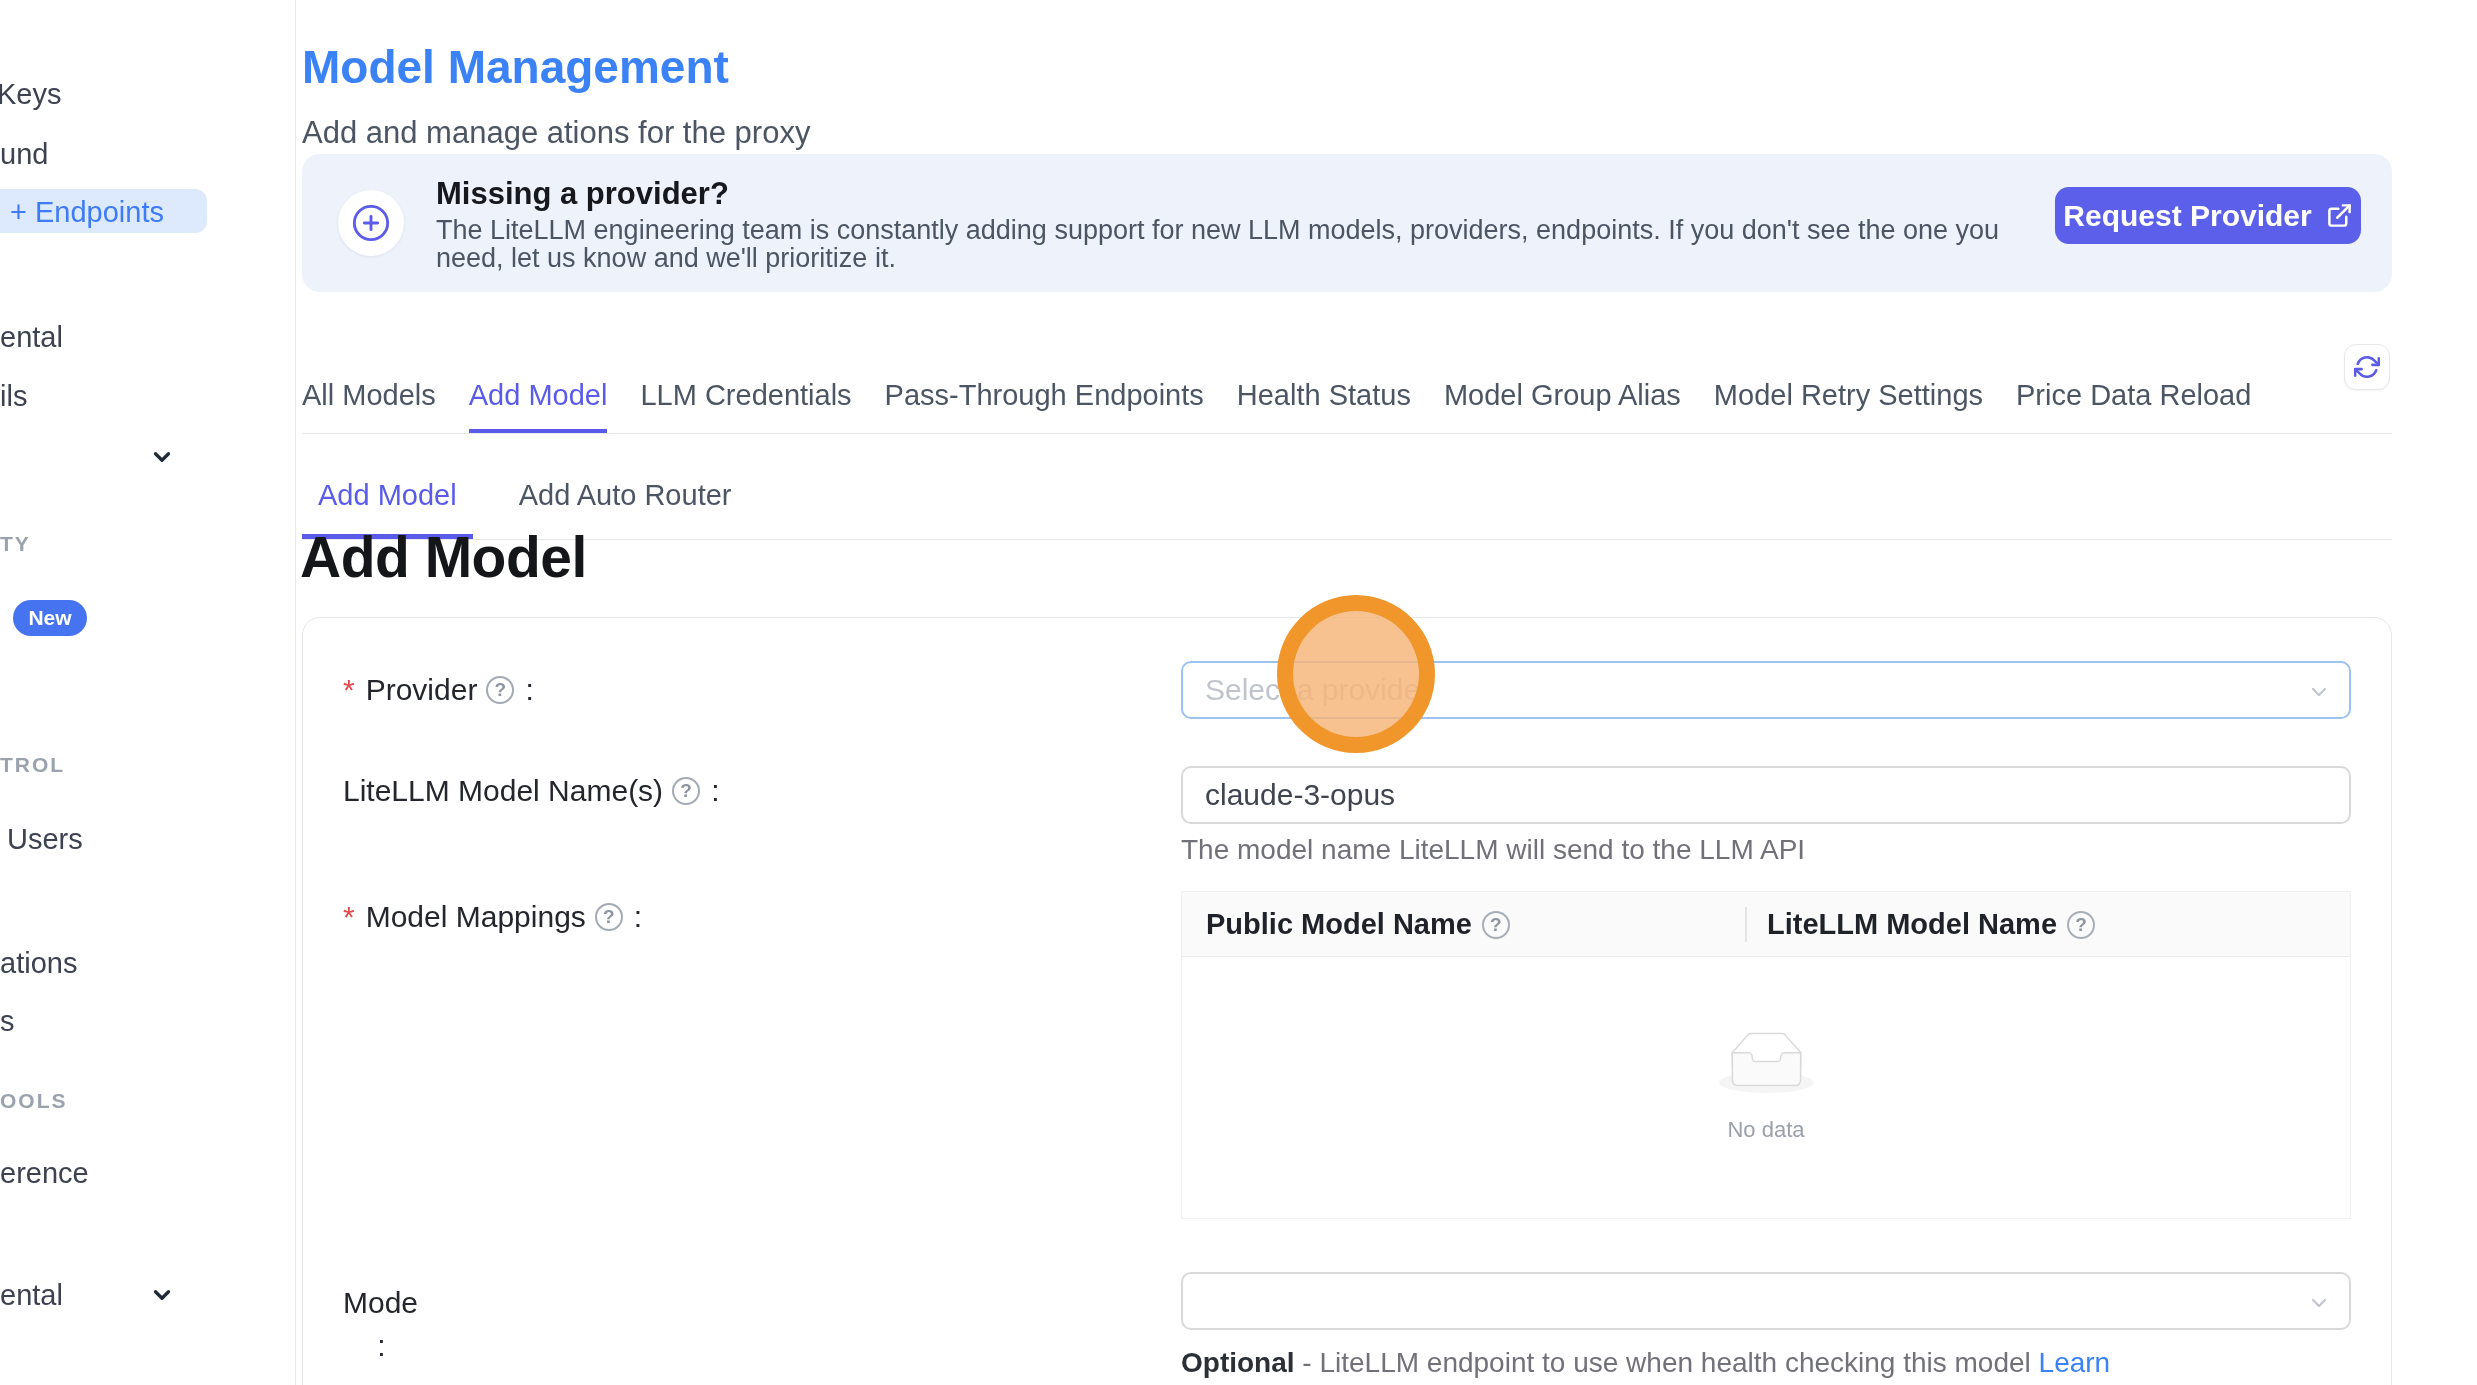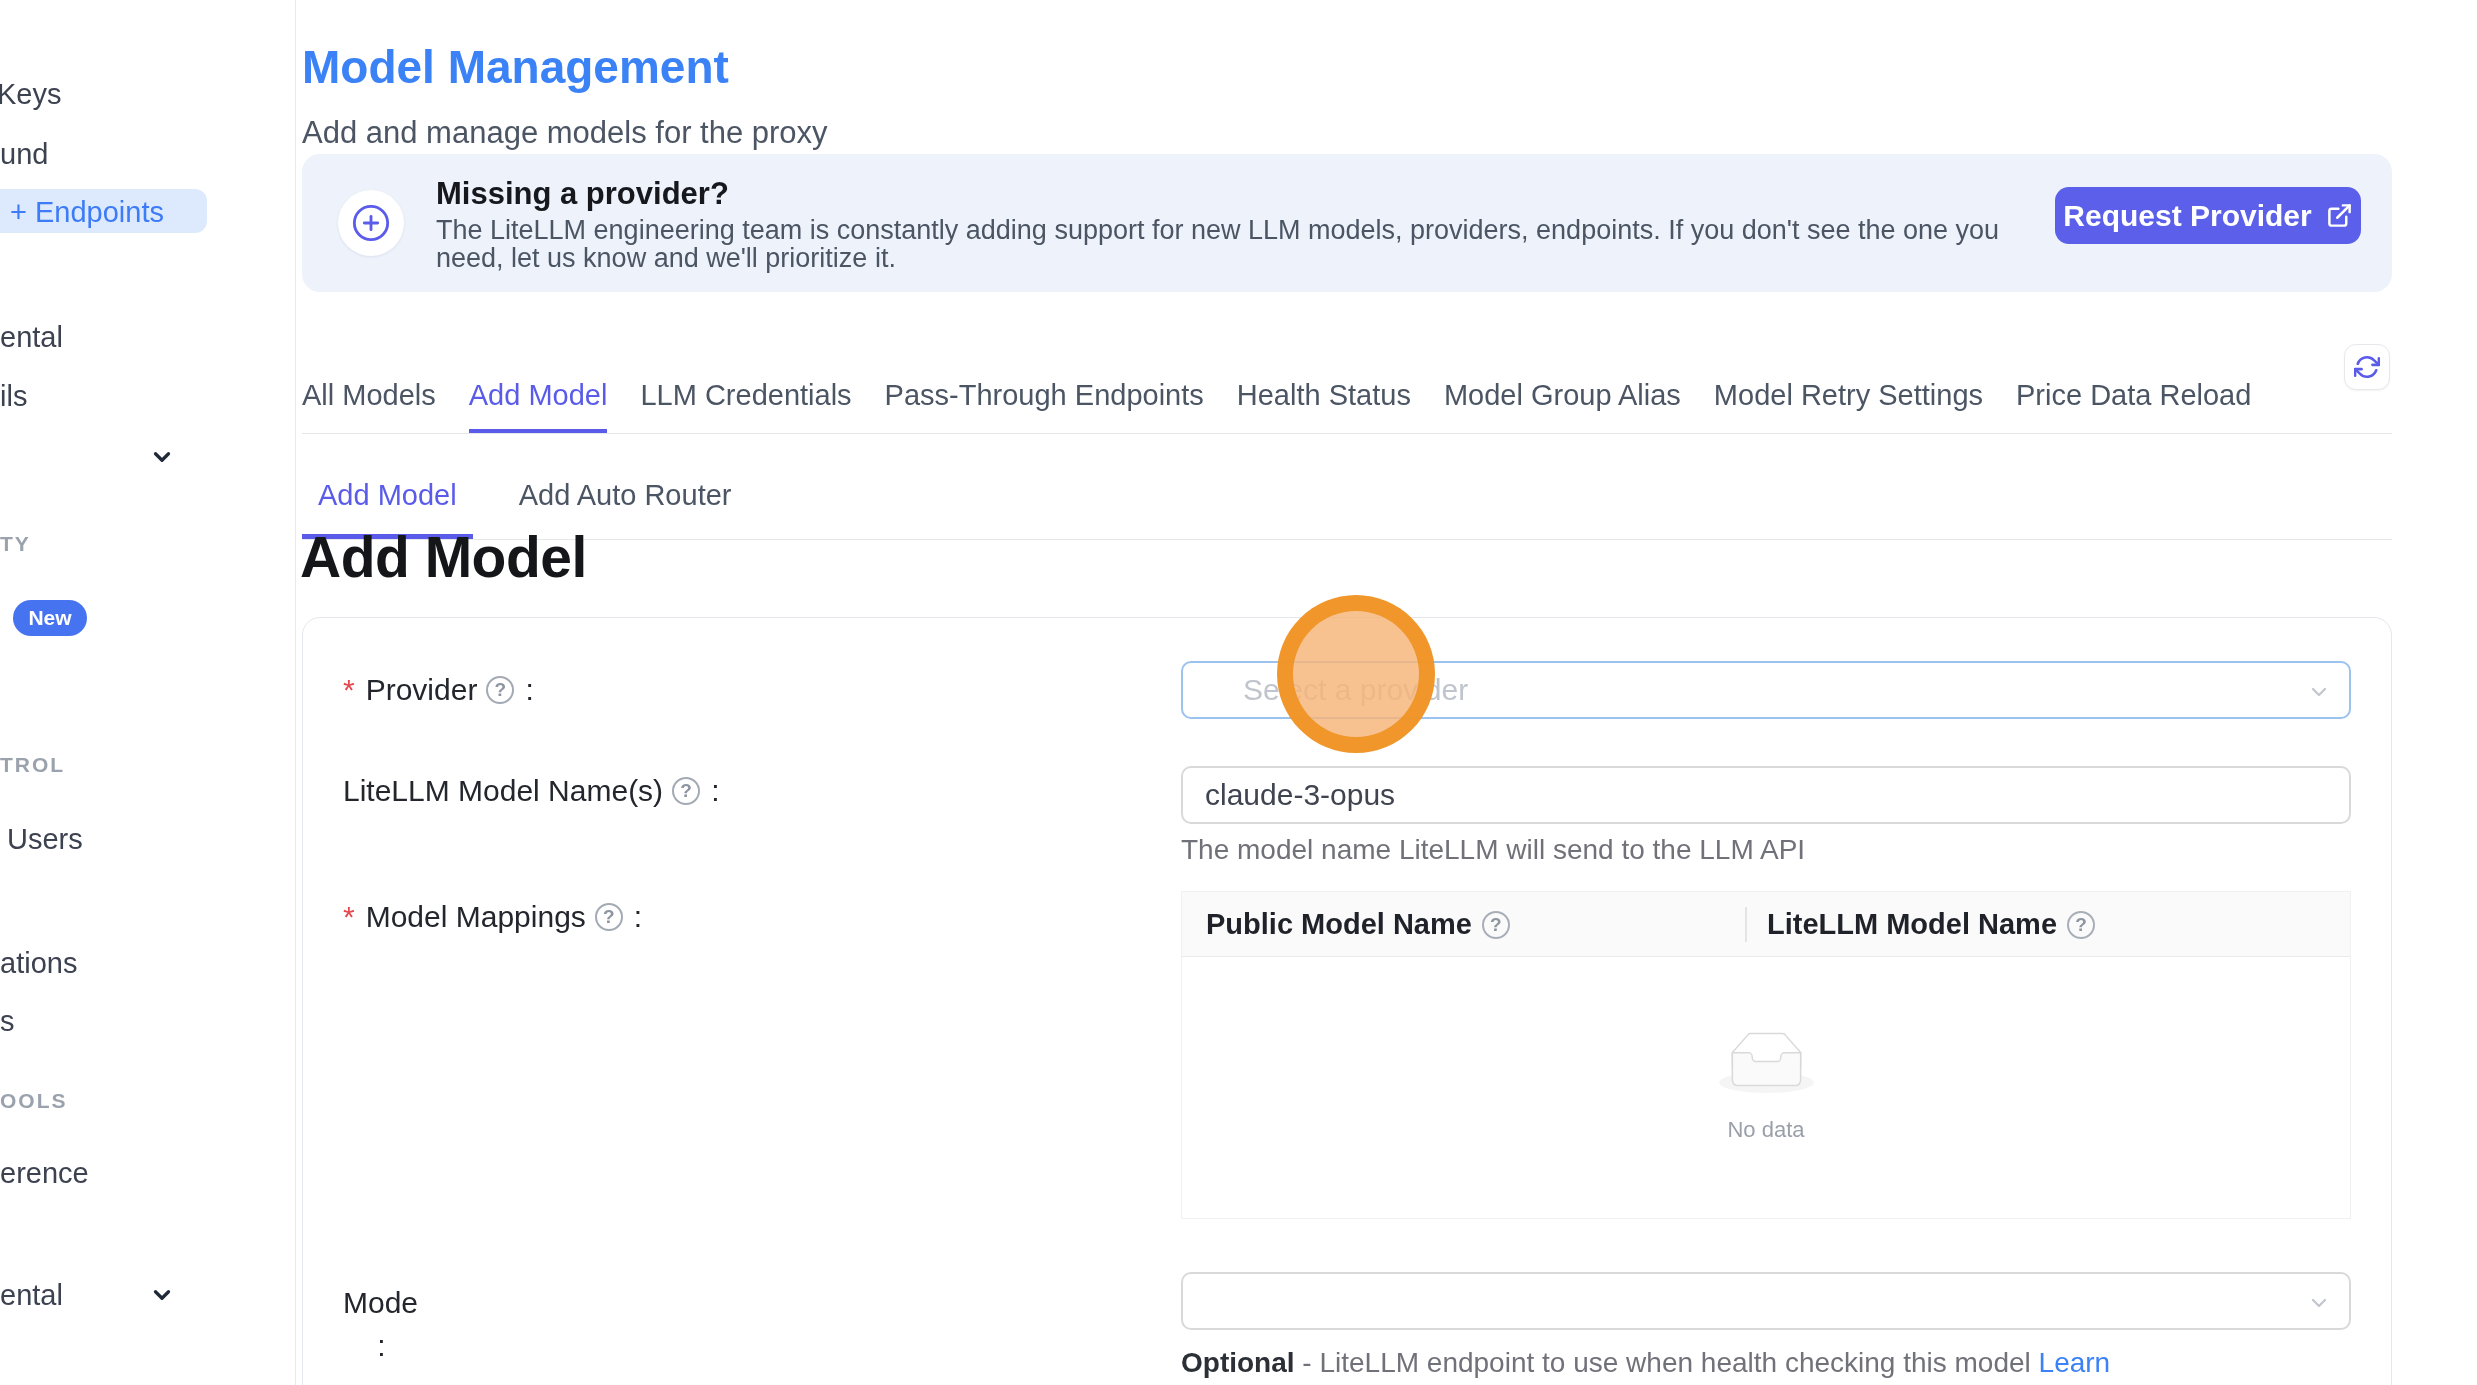--- a/index.html
+++ b/index.html
@@ -42,21 +42,21 @@
   .section-heading { position:absolute; left:300px; top:524px; font-size:57px; font-weight:700; letter-spacing:-0.5px; color:#141619; }
   .card { position:absolute; left:302px; top:617px; width:2090px; height:860px; background:#fff; border:1.5px solid #e4e7ec; border-radius:18px; }
 
   .flabel { position:absolute; display:flex; align-items:center; gap:9px; font-size:30px; color:#23262c; white-space:nowrap; }
   .req { color:#e5484d; font-size:30px; margin-right:2px; }
   .qicon { display:inline-flex; width:28px; height:28px; border:2px solid #a3aab4; border-radius:50%; color:#8d95a1; font-size:19px; font-weight:600; align-items:center; justify-content:center; }
   .colon { margin-left:2px; }
 
   .select-box { position:absolute; left:878px; width:1170px; height:58px; background:#fff; border:2px solid #d9d9d9; border-radius:10px; display:flex; align-items:center; padding:0 22px; cursor:pointer; }
   .select-box.focused { border-color:#9cc2f0; }
-  .placeholder { font-size:30px; color:#c0c4cc;margin-left:38px; }
+  .placeholder { font-size:30px; color:#c0c4cc; }
   .select-chevron { position:absolute; right:18px; top:17px; }
 
   .text-input { position:absolute; left:878px; top:148px; width:1170px; height:58px; border:2px solid #d9d9d9; border-radius:10px; padding:0 22px; font-size:30px; color:#3f4450; font-family:"Liberation Sans","DejaVu Sans",sans-serif; outline:none; }
   .helper { position:absolute; left:878px; font-size:28px; color:#71717a; white-space:nowrap; }
 
   
   .map-table { position:absolute; left:878px; top:273px; width:1170px; height:328px; border:1px solid #f1f1f3; }
   .map-head { position:absolute; left:0; top:0; width:100%; height:65px; background:#fafafa; border-bottom:1.5px solid #ebebee; }
   .map-col { position:absolute; top:0; height:65px; display:flex; align-items:center; gap:10px; font-size:29px; font-weight:600; color:#1f2329; }
   .map-col .qicon { border-color:#a8aeb8; }
@@ -105,21 +105,21 @@
     <div class="side-item" style="left:0; top:1157px;">erence</div>
     <div class="side-item" style="left:0; top:1279px;">ental</div>
     <span class="side-chevron" style="left:149px; top:1282px;">
       <svg width="26" height="26" viewBox="0 0 24 24" fill="none" stroke="#1f2937" stroke-width="3" stroke-linecap="round" stroke-linejoin="round">
           <polyline points="6 9 12 15 18 9"></polyline>
         </svg>
     </span>
   </nav>
 
   <h1 class="page-title">Model Management</h1>
-  <div class="page-subtitle">Add and manage models for the proxy</div>
+  <div class="page-subtitle">Add and manage ations for the proxy</div>
 
   <div class="banner"></div>
   <div class="banner-icon-circle">
     <svg width="40" height="40" viewBox="0 0 24 24" fill="none" stroke="#5b5ce9" stroke-width="1.7" stroke-linecap="round" stroke-linejoin="round">
         <circle cx="12" cy="12" r="10"></circle>
         <line x1="12" y1="8" x2="12" y2="16"></line>
         <line x1="8" y1="12" x2="16" y2="12"></line>
       </svg>
   </div>
   <div class="banner-title">Missing a provider?</div>

